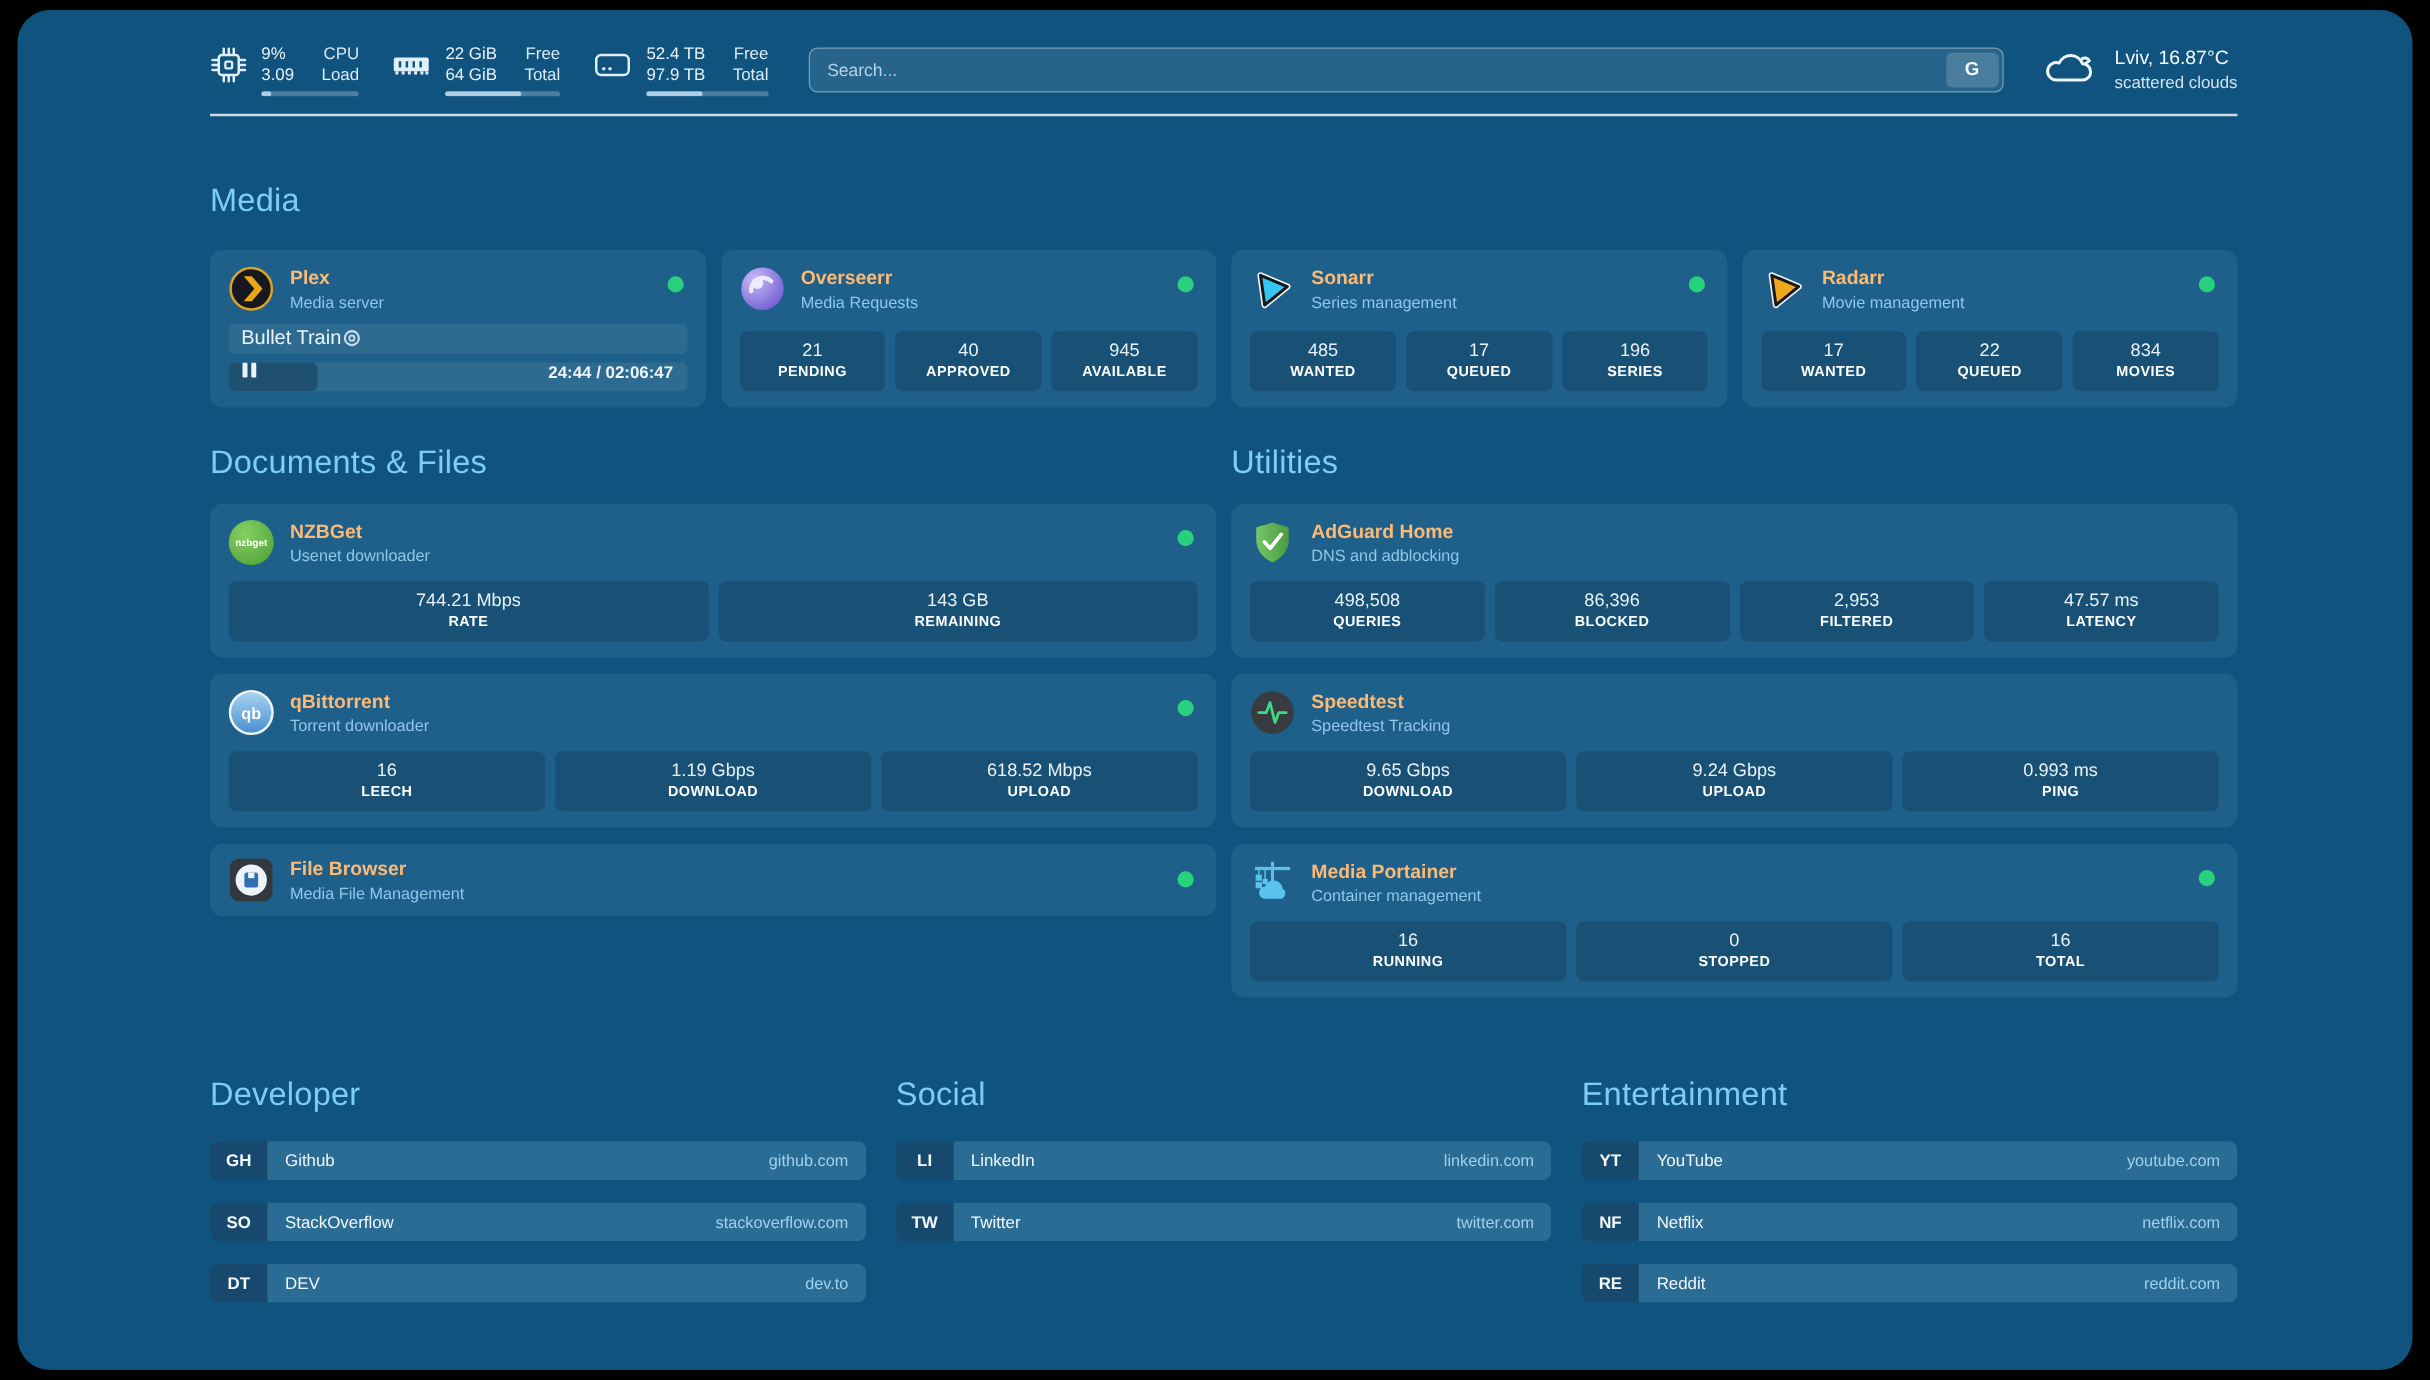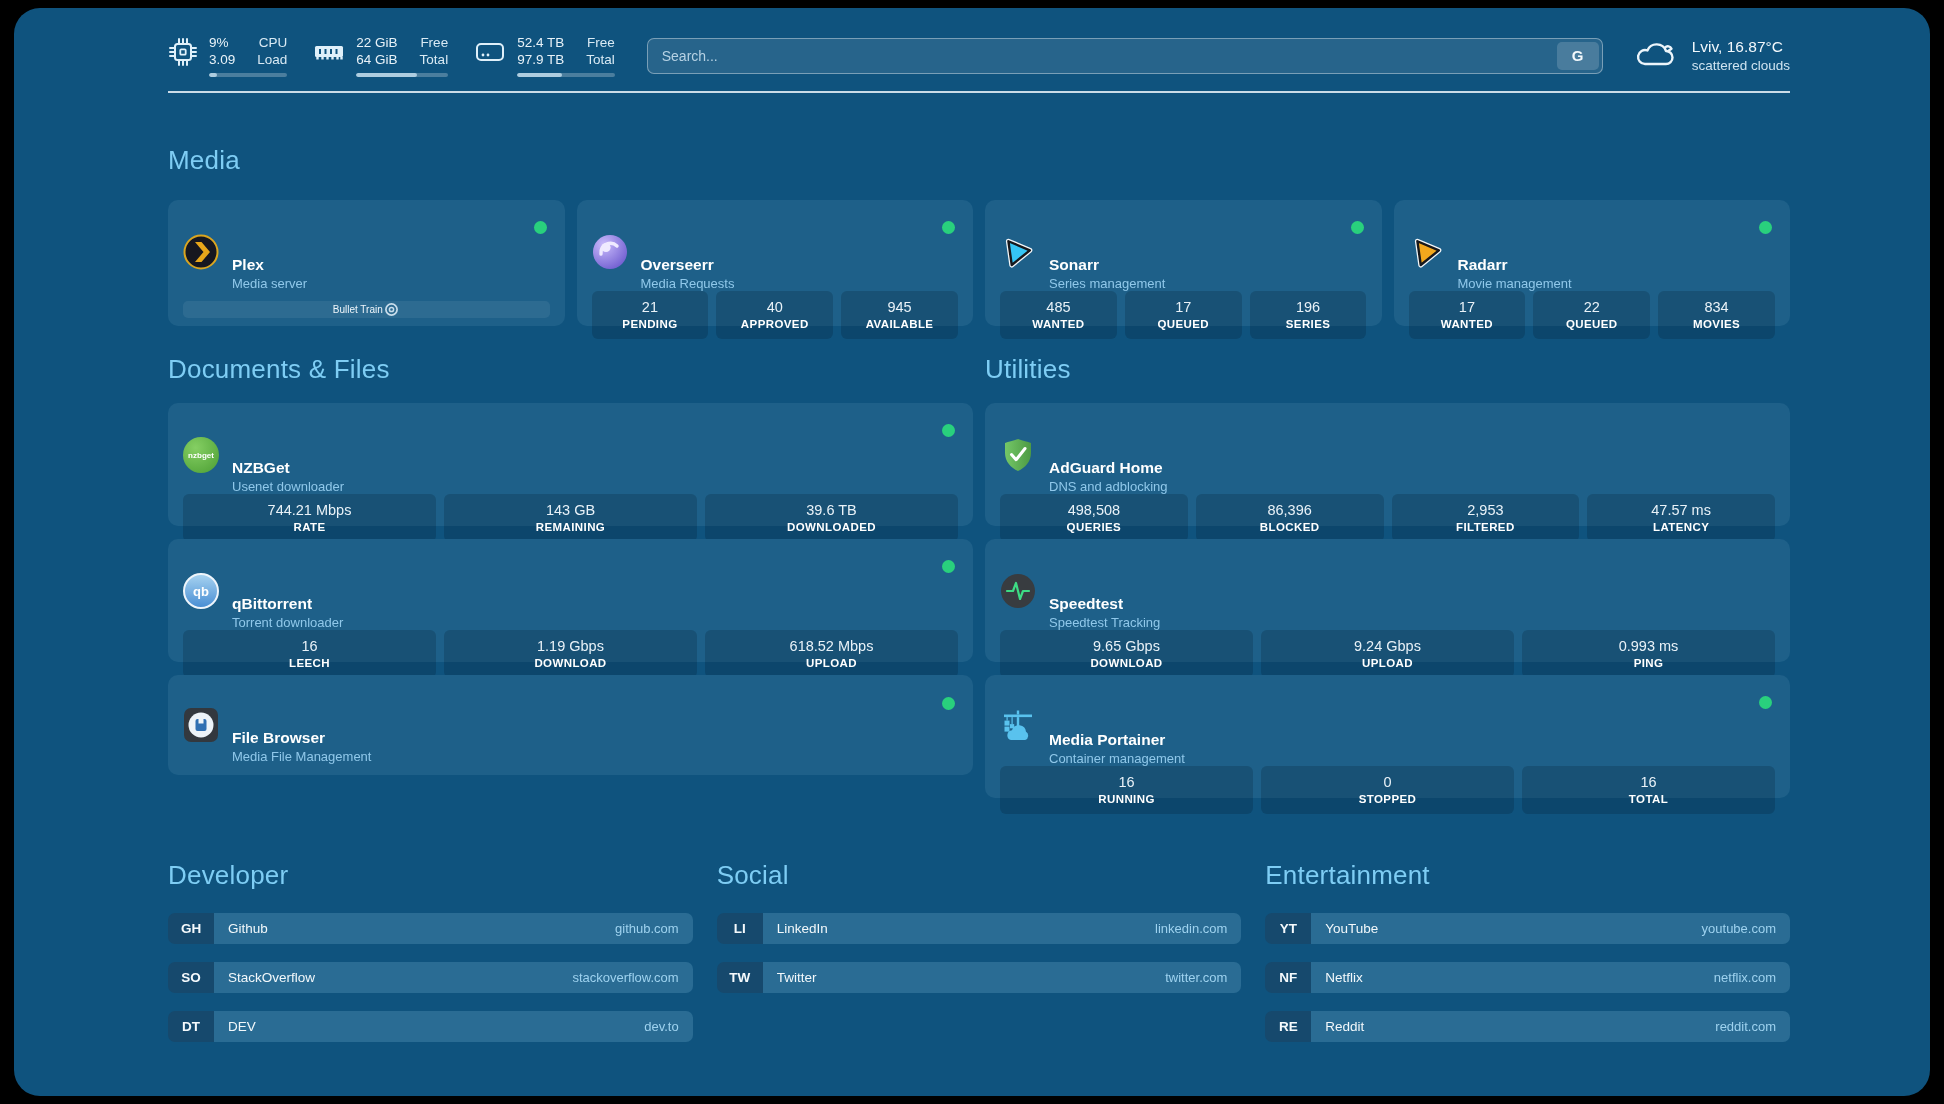--- a/index.html
+++ b/index.html
@@ -29,34 +29,34 @@
 
   .divider { margin-top:14px; border-top:2px solid rgba(236,245,250,0.85); }
 
   
   .section-title { font-size:26px; font-weight:500; color:#7ecdf4; letter-spacing:.2px; }
   .media-title { margin:52px 0 24px; }
 
   .card { background:#1e6089; border-radius:10px; padding:13px 15px; position:relative; }
   .card-header { display:flex; align-items:center; gap:13px; padding-right:26px; }
   .app-icon { width:36px; height:36px; flex:none; display:flex; align-items:center; justify-content:center; }
-  .app-name { font-size:15.5px; font-weight:600; color:#ffffff;margin-top:43px; }
+  .app-name { font-size:15.5px; font-weight:600; color:#fdba74; }
   .app-sub { font-size:13px; color:#90c8ea; margin-top:2px; }
   .status-dot { position:absolute; top:21px; right:18px; width:13px; height:13px; border-radius:50%; background:#29d07d; }
 
   .tiles { display:flex; gap:8px; margin-top:11px; }
   .tile { flex:1; background:rgba(4,26,45,0.22); border-radius:6px; text-align:center; padding:8px 4px 9px; }
   .tv { font-size:14.5px; color:#e9f2f8; }
   .tl { font-size:11.5px; font-weight:700; letter-spacing:.4px; color:#fff; margin-top:3px; }
 
   .media-grid { display:grid; grid-template-columns:repeat(4,1fr); gap:12px; }
   .media-card { height:126px; display:flex; flex-direction:column; }
   .media-card .tiles { margin-top:auto; }
 
-  .plex-row { margin-top:10px; height:27px; background:rgba(255,255,255,0.07); border-radius:5px; display:flex; align-items:center; justify-content:center; padding:0 10px; font-size:10px; color:#eef5fa; }
+  .plex-row { margin-top:10px; height:27px; background:rgba(255,255,255,0.07); border-radius:5px; display:flex; align-items:center; justify-content:flex-start; padding:0 10px; font-size:16px; color:#eef5fa; }
   .plex-progress { position:relative; margin-top:7px; height:27px; background:rgba(255,255,255,0.07); border-radius:5px; display:flex; padding:0 11px; overflow:hidden; }
   .elapsed { position:absolute; left:0; top:0; bottom:0; background:rgba(6,32,52,0.35); border-radius:5px; }
   .pause { position:relative; display:flex; gap:3.5px; }
   .pause i { display:block; width:3.5px; height:12px; background:#eaf3f9; border-radius:1px; }
   .ptime { position:relative; margin-left:auto; font-size:13.5px; font-weight:600; color:#eef5fa; }
 
   .two-col { display:grid; grid-template-columns:1fr 1fr; column-gap:12px; margin-top:28px; }
   .col .section-title { margin-bottom:18px; }
   .col .card + .card { margin-top:13px; }
   .tall-card { height:123px; display:flex; flex-direction:column; }
@@ -317,24 +317,20 @@
         </div>
         <div class="tiles">
           <div class="tile">
                 <div class="tv">744.21 Mbps</div>
                 <div class="tl">RATE</div>
               </div>
           <div class="tile">
                 <div class="tv">143 GB</div>
                 <div class="tl">REMAINING</div>
               </div>
-          <div class="tile">
-                <div class="tv">39.6 TB</div>
-                <div class="tl">DOWNLOADED</div>
-              </div>
         </div>
       </div>
 
       <div class="card tall-card">
         <div class="card-header">
           <div class="app-icon icon-circle qb">
                 <span>qb</span>
               </div>
           <div>
             <div class="app-name">qBittorrent</div>

